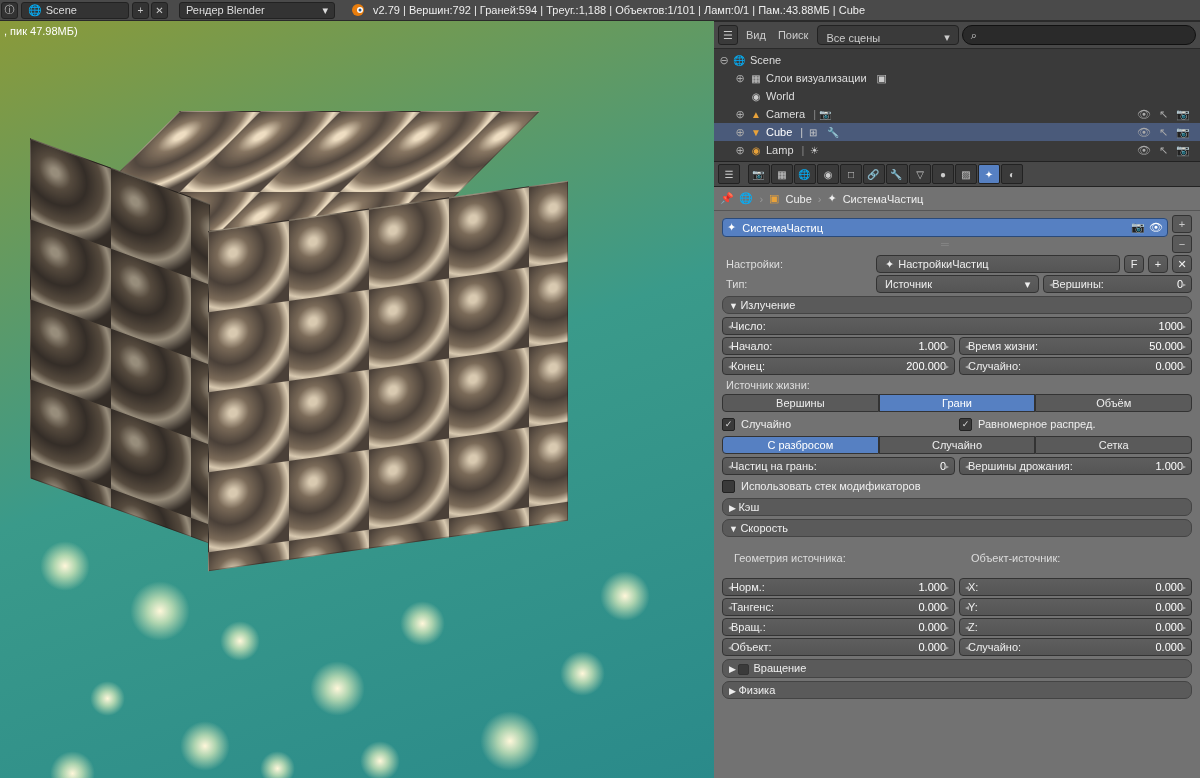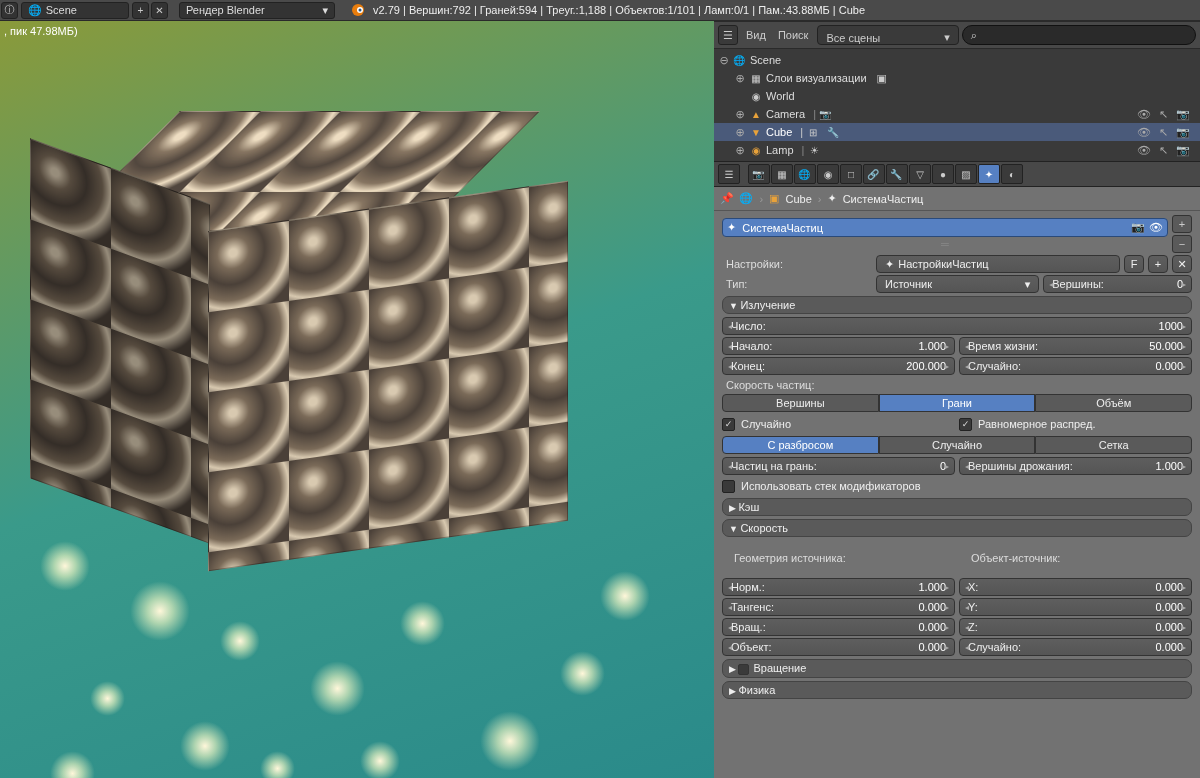--- a/index.html
+++ b/index.html
@@ -319,21 +319,21 @@
             <span class="arrow-r">▸</span>
           </div>
         <div class="numfield">
             <span class="arrow-l">◂</span>
             <span class="nl">Случайно:</span>
             <span class="nv">0.000</span>
             <span class="arrow-r">▸</span>
           </div>
       </div>
 
-      <div class="txtlabel">Скорость частиц:</div>
+      <div class="txtlabel">Источник жизни:</div>
       <div class="btn-row">
         <div class="segbtn">Вершины</div>
         <div class="segbtn active">Грани</div>
         <div class="segbtn">Объём</div>
       </div>
       <div class="prow">
         <div class="check" style="flex:1">
             <span class="box">✓</span>
             <span>Случайно</span>
           </div>

